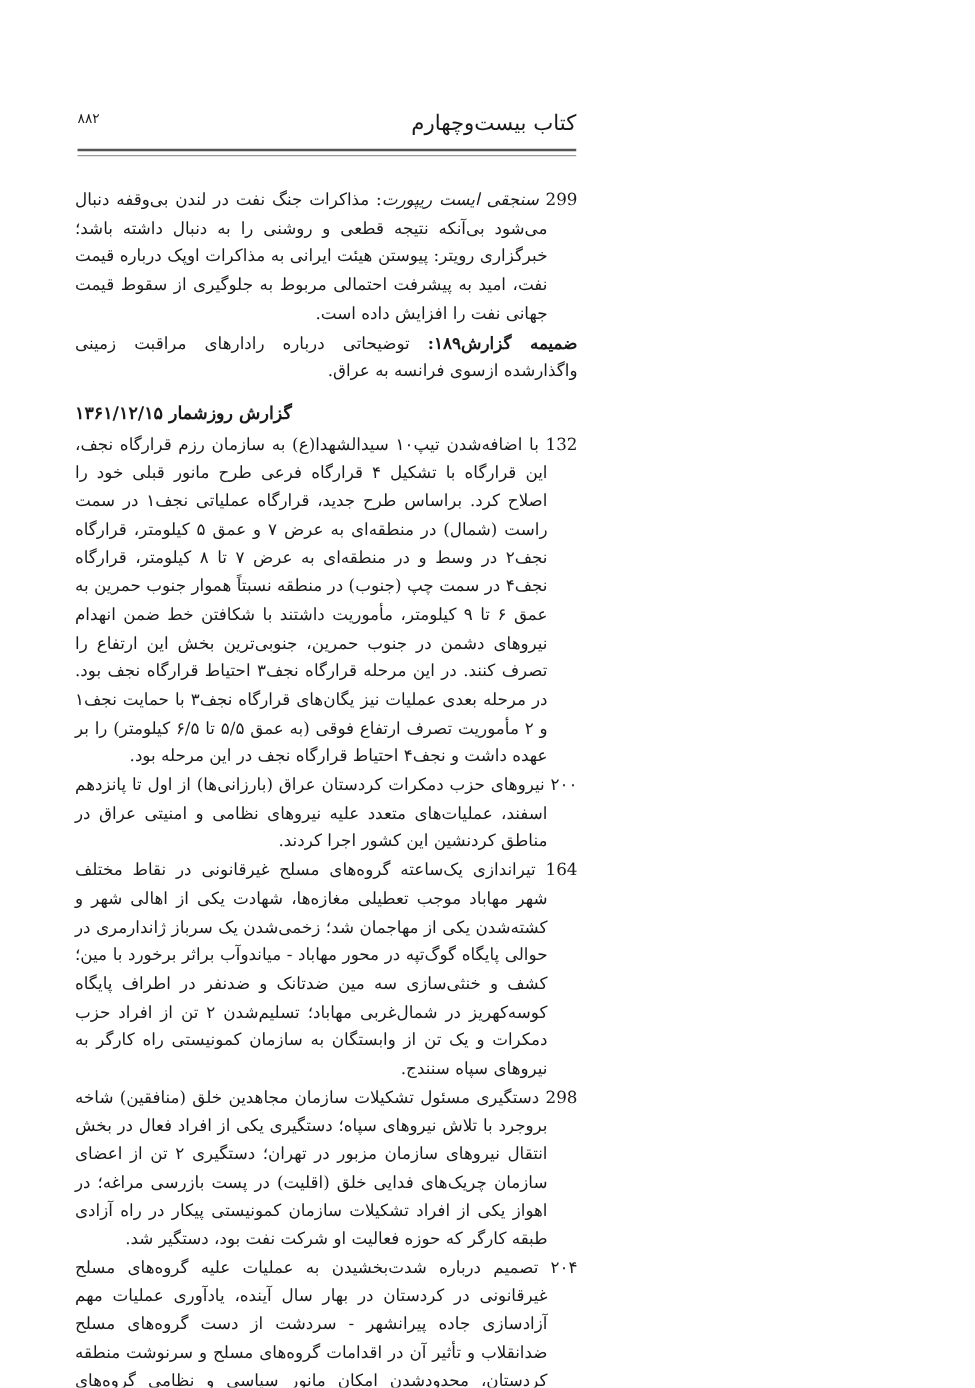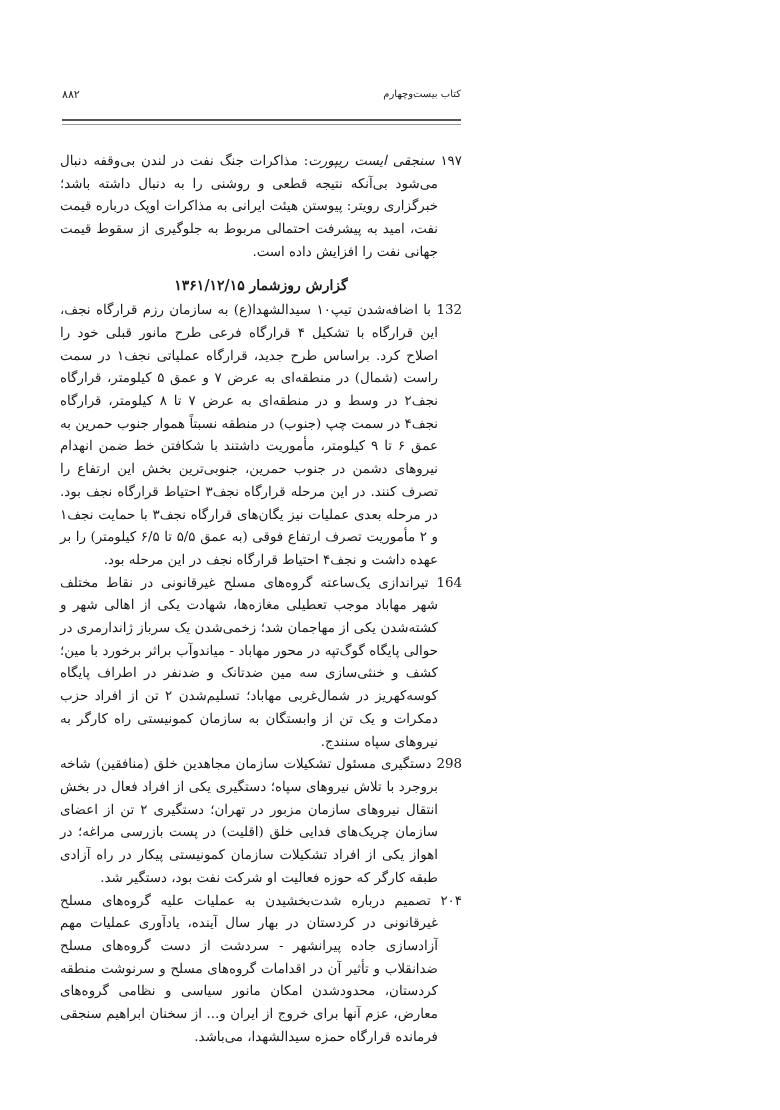--- a/index.html
+++ b/index.html
@@ -1,51 +1,58 @@
 <!DOCTYPE html>
 <html><head>
 <meta charset="utf-8">
 <style>
   html, body { margin:0; padding:0; background:#ffffff; }
   body { width:780px; height:1110px; position:relative; overflow:hidden;
          font-family: "DejaVu Serif", "Liberation Serif", serif; color:#1a1a1a; }
   .rule { position:absolute; top:119px; left:62px; width:399px; height:3px;
           border-top:2px solid #555; border-bottom:1px solid #999; }
   .page-header-full { position:absolute; top:88px; left:60px; right:60px; height:22px; }
-  .hdr-title2 { position:absolute; right:0; top:0; font-size:10px; direction:rtl; }
+  .hdr-title2 { position:absolute; right:0; top:0; font-size:17px; direction:rtl; }
   .hdr-page2 { position:absolute; left:0; top:0; font-size:11px; }
   .content { position:absolute; top:150px; left:60px; width:402px; direction:rtl;
              text-align:justify; font-size:13.4px; line-height:22.7px; }
   .entry { margin:0; padding-right:0; }
   .hang { padding-right:24px; text-indent:-24px; }
   .italic { font-style:italic; }
   .appendix { margin:0; }
   .appendix b { font-weight:bold; }
-  .section-title { text-align:center; font-weight:bold; font-size:14px; margin:10px 0 3px 0; }
+  .section-title { text-align:left; font-weight:bold; font-size:14px; margin:10px 0 3px 0; }
 </style>
 </head>
 <body>
 
 <div class="page-header-full" style="left:62px; right:auto; width:399px;">
   <span class="hdr-title2">کتاب بیست‌وچهارم</span>
   <span class="hdr-page2">۸۸۲</span>
 </div>
 <div class="rule"></div>
 
 <div class="content">
   <p class="entry hang">
-    <span>۱۹۷</span>
+    <span>299</span>
     <span class="italic">سنجقی ایست ریپورت</span><span>: مذاکرات جنگ نفت در لندن بی‌وقفه دنبال می‌شود بی‌آنکه نتیجه قطعی و روشنی را به دنبال داشته باشد؛ خبرگزاری رویتر: پیوستن هیئت ایرانی به مذاکرات اوپک درباره قیمت نفت، امید به پیشرفت احتمالی مربوط به جلوگیری از سقوط قیمت جهانی نفت را افزایش داده است.</span>
+  </p>
+  <p class="appendix">
+    <b>ضمیمه گزارش۱۸۹:</b><span> توضیحاتی درباره رادارهای مراقبت زمینی واگذارشده ازسوی فرانسه به عراق.</span>
   </p>
 
   <div class="section-title">گزارش روزشمار ۱۳۶۱/۱۲/۱۵</div>
 
   <p class="entry hang">
     <span>132</span>
     <span>با اضافه‌شدن تیپ۱۰ سیدالشهدا(ع) به سازمان رزم قرارگاه نجف، این قرارگاه با تشکیل ۴ قرارگاه فرعی طرح مانور قبلی خود را اصلاح کرد. براساس طرح جدید، قرارگاه عملیاتی نجف۱ در سمت راست (شمال) در منطقه‌ای به عرض ۷ و عمق ۵ کیلومتر، قرارگاه نجف۲ در وسط و در منطقه‌ای به عرض ۷ تا ۸ کیلومتر، قرارگاه نجف۴ در سمت چپ (جنوب) در منطقه نسبتاً هموار جنوب حمرین به عمق ۶ تا ۹ کیلومتر، مأموریت داشتند با شکافتن خط ضمن انهدام نیروهای دشمن در جنوب حمرین، جنوبی‌ترین بخش این ارتفاع را تصرف کنند. در این مرحله قرارگاه نجف۳ احتیاط قرارگاه نجف بود. در مرحله بعدی عملیات نیز یگان‌های قرارگاه نجف۳ با حمایت نجف۱ و ۲ مأموریت تصرف ارتفاع فوقی (به عمق ۵/۵ تا ۶/۵ کیلومتر) را بر عهده داشت و نجف۴ احتیاط قرارگاه نجف در این مرحله بود.</span>
+  </p>
+  <p class="entry hang">
+    <span>۲۰۰</span>
+    <span>نیروهای حزب دمکرات کردستان عراق (بارزانی‌ها) از اول تا پانزدهم اسفند، عملیات‌های متعدد علیه نیروهای نظامی و امنیتی عراق در مناطق کردنشین این کشور اجرا کردند.</span>
   </p>
   <p class="entry hang">
     <span>164</span>
     <span>تیراندازی یک‌ساعته گروه‌های مسلح غیرقانونی در نقاط مختلف شهر مهاباد موجب تعطیلی مغازه‌ها، شهادت یکی از اهالی شهر و کشته‌شدن یکی از مهاجمان شد؛ زخمی‌شدن یک سرباز ژاندارمری در حوالی پایگاه گوگ‌تپه در محور مهاباد - میاندوآب براثر برخورد با مین؛ کشف و خنثی‌سازی سه مین ضدتانک و ضدنفر در اطراف پایگاه کوسه‌کهریز در شمال‌غربی مهاباد؛ تسلیم‌شدن ۲ تن از افراد حزب دمکرات و یک تن از وابستگان به سازمان کمونیستی راه کارگر به نیروهای سپاه سنندج.</span>
   </p>
   <p class="entry hang">
     <span>298</span>
     <span>دستگیری مسئول تشکیلات سازمان مجاهدین خلق (منافقین) شاخه بروجرد با تلاش نیروهای سپاه؛ دستگیری یکی از افراد فعال در بخش انتقال نیروهای سازمان مزبور در تهران؛ دستگیری ۲ تن از اعضای سازمان چریک‌های فدایی خلق (اقلیت) در پست بازرسی مراغه؛ در اهواز یکی از افراد تشکیلات سازمان کمونیستی پیکار در راه آزادی طبقه کارگر که حوزه فعالیت او شرکت نفت بود، دستگیر شد.</span>
   </p>
   <p class="entry hang">

